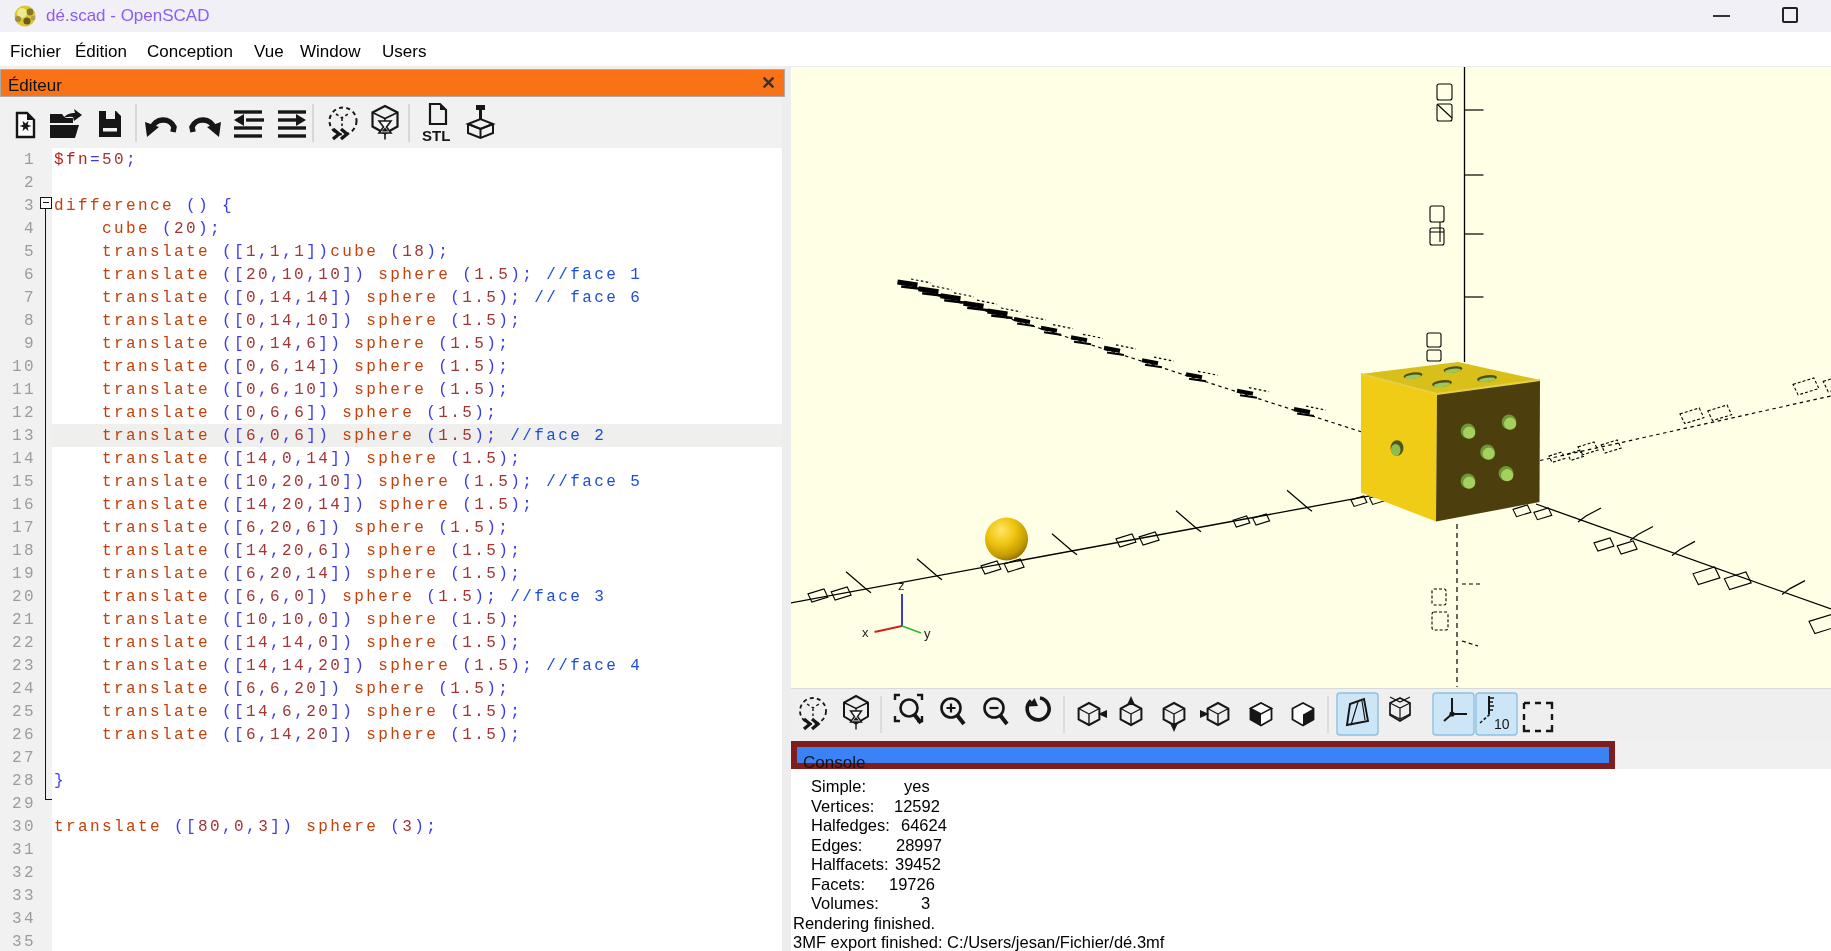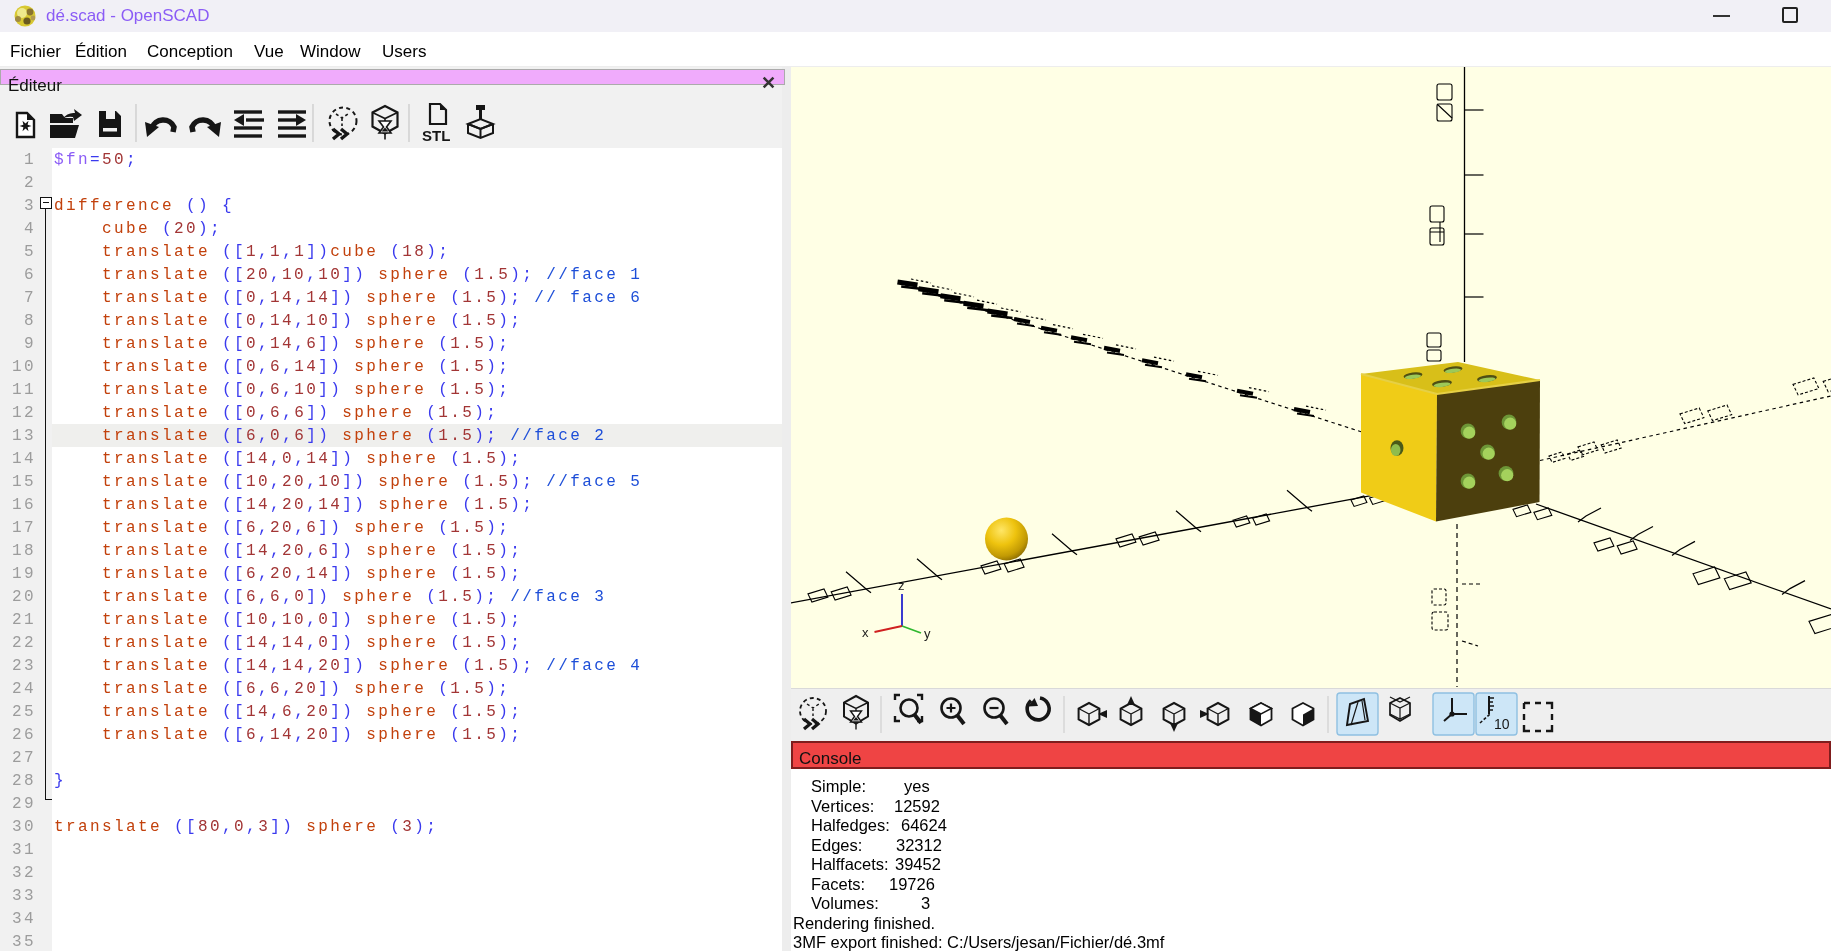--- a/index.html
+++ b/index.html
@@ -1,39 +1,39 @@
 <!DOCTYPE html>
 <html><head><meta charset="utf-8"><style>
 *{margin:0;padding:0;box-sizing:border-box}
 body{width:1831px;height:951px;position:relative;overflow:hidden;font-family:"Liberation Sans",sans-serif;background:#f0f0f0}
 .titlebar{position:absolute;left:0;top:0;width:1831px;height:32px;background:#f1f0f6}
 .title-text{position:absolute;left:46px;top:6px;font-size:17px;color:#8b5cf6}
 .menubar{position:absolute;left:0;top:32px;width:1831px;height:35px;background:#fff;border-bottom:1px solid #ededed}
 .menubar span{position:absolute;top:10px;font-size:17px;color:#000}
 .panelL{position:absolute;left:0;top:67px;width:785px;height:884px;background:#f1f1f1}
-.edhead{position:absolute;left:0;top:69px;width:785px;height:16px;background:#f0abfc;border:1px solid #ababab}
+.edhead{position:absolute;left:0;top:69px;width:785px;height:28px;background:#f97316;border:1px solid #ababab}
 .edhead .t{position:absolute;left:7px;top:6px;font-size:17px;color:#111}
 .edhead .x{position:absolute;left:760px;top:2px;font-size:18px;color:#333;font-weight:bold}
 .codearea{position:absolute;left:0;top:148px;width:782px;height:803px;background:#fff}
 .gutter{position:absolute;left:0;top:148px;width:52px;height:803px;background:#f1f1f1}
 .curline{position:absolute;left:52px;top:424px;width:730px;height:23px;background:#efefed}
 pre{font-family:"Liberation Mono",monospace;font-size:16px;line-height:23px;letter-spacing:2.4px}
 .gnum{position:absolute;left:0;top:149px;width:36px;text-align:right;color:#9c9c9c}
 .code{position:absolute;left:54px;top:149px;color:#111}
 .code .k{font-style:normal;color:#c2410c}
 .code .p{font-style:normal;color:#3a3aee}
 .code .n{font-style:normal;color:#a23535}
 .code .c{font-style:normal;color:#1d4ed8}
-.code .d{font-style:normal;color:#8b5cf6}
+.code .d{font-style:normal;color:#b91c1c}
 .fold{position:absolute;left:40px;top:197px;width:12px;height:12px;border:1.4px solid #111;background:#fff}
 .fold:after{content:"";position:absolute;left:2px;top:4px;width:6px;height:1.4px;background:#111}
 .foldline{position:absolute;left:45px;top:209px;width:1.4px;height:591px;background:#111}
 .foldfoot{position:absolute;left:45px;top:799px;width:7px;height:1.4px;background:#111}
 .splitter{position:absolute;left:782px;top:67px;width:9px;height:884px;background:#ededed}
-.conshead{position:absolute;left:791px;top:741px;width:1040px;height:28px;background:#ef4444;border:2px solid #7f1d1d}
+.conshead{position:absolute;left:791px;top:741px;width:824px;height:28px;background:#3b82f6;border:6px solid #7f1d1d}
 .conshead .t{position:absolute;left:6px;top:6px;font-size:17px;color:#111}
 .consbody{position:absolute;left:791px;top:769px;width:1040px;height:182px;background:#fff}
 .cline{position:absolute;left:0;width:1831px;font-size:16.5px;color:#000;height:20px}
 .minbtn{position:absolute;left:1713px;top:15px;width:17px;height:2px;background:#333}
 .maxbtn{position:absolute;left:1782px;top:7px;width:16px;height:16px;border:2px solid #222;border-radius:2px}
 </style></head><body>
 <div class="titlebar">
     <svg width="24" height="24" viewBox="0 0 24 24" style="position:absolute;left:13px;top:4px">
 <circle cx="12" cy="12" r="10.5" fill="#d8c832"></circle>
 <circle cx="9" cy="9" r="5" fill="#eee98c"></circle>
@@ -409,21 +409,21 @@
 <div class="cline" style="top:796.5px">
     <span style="position:absolute;left:811px">Vertices:</span>
     <span style="position:absolute;left:894px">12592</span>
   </div>
 <div class="cline" style="top:816.0px">
     <span style="position:absolute;left:811px">Halfedges:</span>
     <span style="position:absolute;left:901px">64624</span>
   </div>
 <div class="cline" style="top:835.5px">
     <span style="position:absolute;left:811px">Edges:</span>
-    <span style="position:absolute;left:896px">32312</span>
+    <span style="position:absolute;left:896px">28997</span>
   </div>
 <div class="cline" style="top:855.0px">
     <span style="position:absolute;left:811px">Halffacets:</span>
     <span style="position:absolute;left:895px">39452</span>
   </div>
 <div class="cline" style="top:874.5px">
     <span style="position:absolute;left:811px">Facets:</span>
     <span style="position:absolute;left:889px">19726</span>
   </div>
 <div class="cline" style="top:894.0px">

